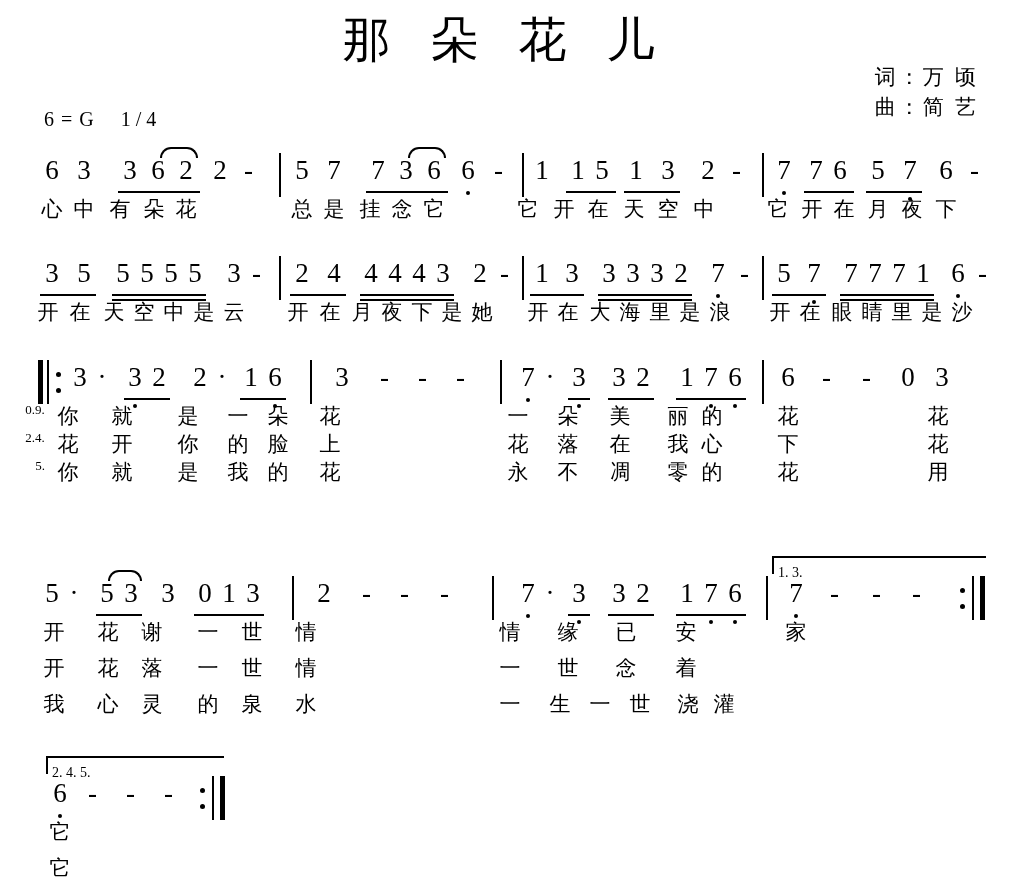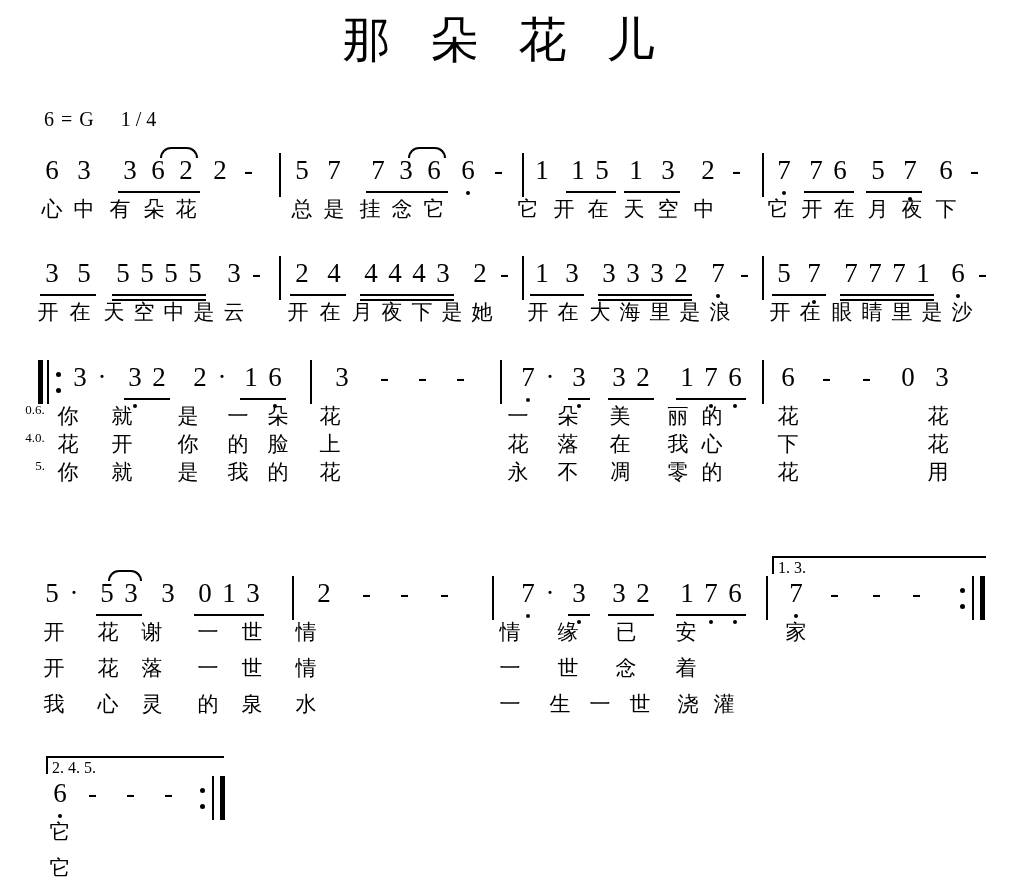--- a/index.html
+++ b/index.html
@@ -128,37 +128,45 @@
     height: 9px;
   }
   .ending {
     position: absolute;
     border-top: 2px solid #000;
     border-left: 2px solid #000;
     height: 16px;
   }
   .ending .lbl {
     position: absolute;
-    top: 1px;
+    top: 7px;
     left: 4px;
-    font-size: 16px;
+    font-size: 14px;
     font-family: "Liberation Serif", serif;
   }
   .dash {
     position: absolute;
     font-size: 27px;
   }
 </style>
 </head>
 <body>
 
 <div class="sheet">
 
   <div class="title">那 朵 花 儿</div>
 
+  <div class="credits">
+    <div>
+      <span>词：</span><span>万 顷</span>
+    </div>
+    <div>
+      <span>曲：</span><span>简 艺</span>
+    </div>
+  </div>
 
   <div class="keysig">
     <span>6 = G</span><span class="meter">1 / 4</span>
   </div>
 
   <div class="system" style="top:155px;">
     <div class="notes-row">
 
       <span class="cell" style="left:40px; width:24px;">6</span>
       <span class="cell" style="left:72px; width:24px;">3</span>
@@ -366,37 +374,37 @@
       <span class="dotbelow" style="left:733px; top:42px;"></span>
       <span class="barline" style="left:762px; top:-2px; height:44px;"></span>
 
       <span class="cell" style="left:776px; width:24px;">6</span>
       <span class="dash" style="left:822px;">-</span>
       <span class="dash" style="left:862px;">-</span>
       <span class="cell" style="left:896px; width:24px;">0</span>
       <span class="cell" style="left:930px; width:24px;">3</span>
     </div>
     <div class="lyric-row" style="height:28px;">
-      <span class="lyr small" style="left:20px; width:30px;">0.6.</span>
+      <span class="lyr small" style="left:20px; width:30px;">0.9.</span>
       <span class="lyr" style="left:56px; width:24px;">你</span>
       <span class="lyr" style="left:110px; width:24px;">就</span>
       <span class="lyr" style="left:176px; width:24px;">是</span>
       <span class="lyr" style="left:226px; width:24px;">一</span>
       <span class="lyr" style="left:266px; width:24px;">朵</span>
       <span class="lyr" style="left:318px; width:24px;">花</span>
       <span class="lyr" style="left:506px; width:24px;">一</span>
       <span class="lyr" style="left:556px; width:24px;">朵</span>
       <span class="lyr" style="left:608px; width:24px;">美</span>
       <span class="lyr" style="left:666px; width:24px;">丽</span>
       <span class="lyr" style="left:700px; width:24px;">的</span>
       <span class="lyr" style="left:776px; width:24px;">花</span>
       <span class="lyr" style="left:926px; width:24px;">花</span>
     </div>
     <div class="lyric-row" style="height:28px;">
-      <span class="lyr small" style="left:20px; width:30px;">4.0.</span>
+      <span class="lyr small" style="left:20px; width:30px;">2.4.</span>
       <span class="lyr" style="left:56px; width:24px;">花</span>
       <span class="lyr" style="left:110px; width:24px;">开</span>
       <span class="lyr" style="left:176px; width:24px;">你</span>
       <span class="lyr" style="left:226px; width:24px;">的</span>
       <span class="lyr" style="left:266px; width:24px;">脸</span>
       <span class="lyr" style="left:318px; width:24px;">上</span>
       <span class="lyr" style="left:506px; width:24px;">花</span>
       <span class="lyr" style="left:556px; width:24px;">落</span>
       <span class="lyr" style="left:608px; width:24px;">在</span>
       <span class="lyr" style="left:666px; width:24px;">我</span>

